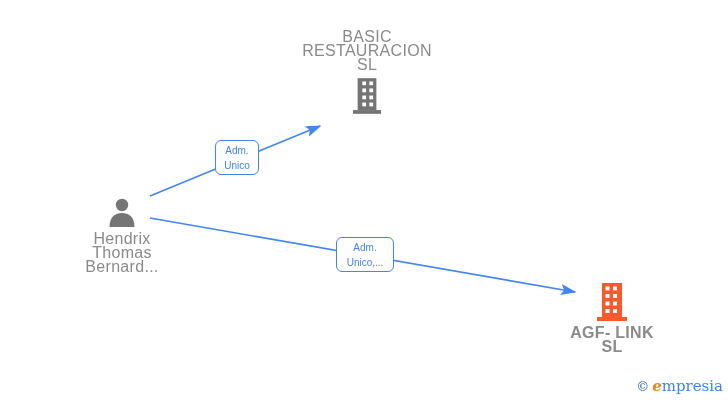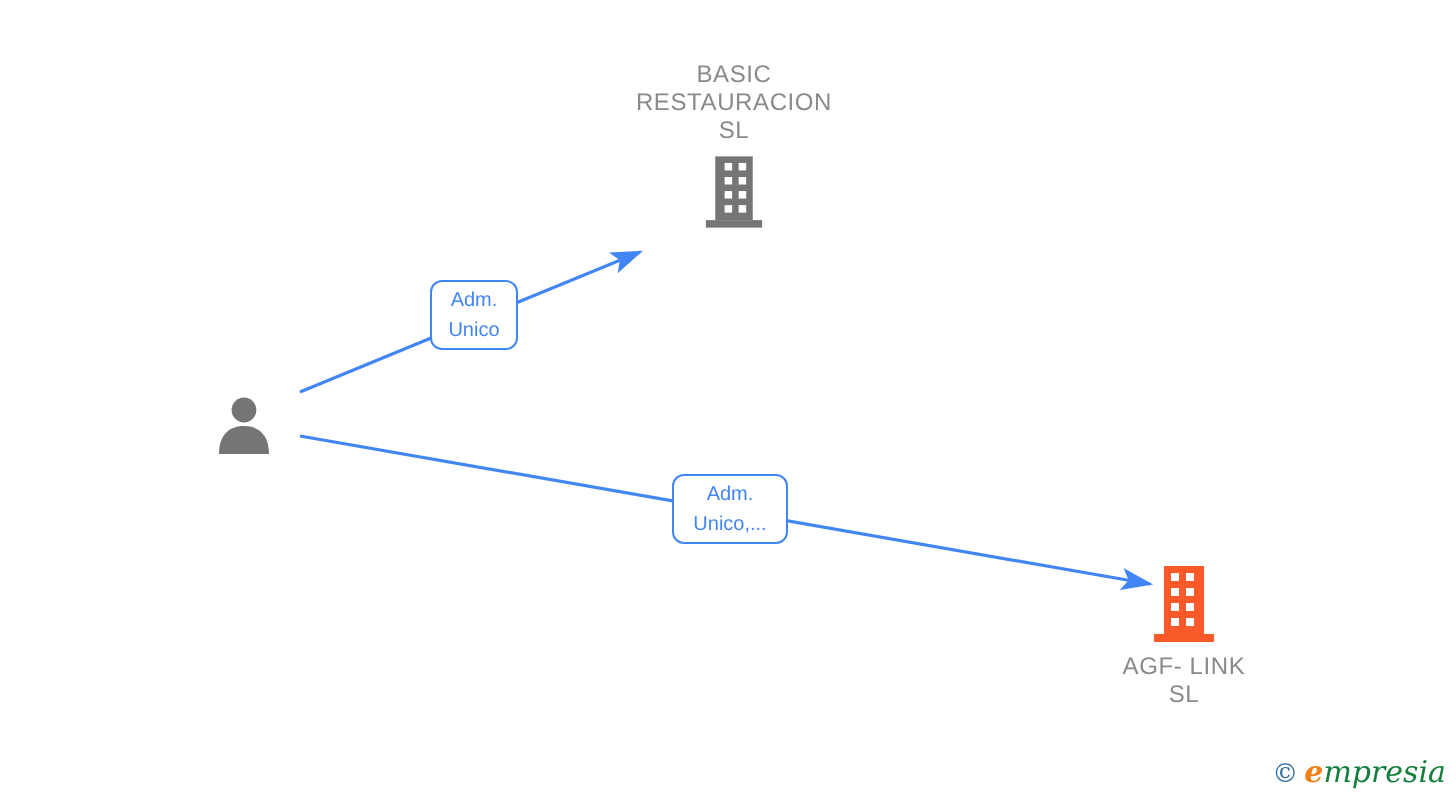--- a/index.html
+++ b/index.html
@@ -20,21 +20,21 @@
     pointer-events: none;
   }
   .node {
     position: absolute;
     display: flex;
     flex-direction: column;
     align-items: center;
     text-align: center;
   }
   .node-label {
-    font-size: 12px;
+    font-size: 16px;
     line-height: 14px;
     letter-spacing: 0.3px;
     color: #8a8a8a;
     white-space: pre-line;
   }
   .node-label.above { margin-bottom: 6px; }
   .node-label.below { margin-top: 5px; }
   .edge-label {
     position: absolute;
     box-sizing: border-box;
@@ -47,31 +47,31 @@
     display: flex;
     align-items: center;
     justify-content: center;
     text-align: center;
     white-space: pre-line;
   }
   .edge-label-1 { left: 215px; top: 140px; width: 44px; height: 35px; }
   .edge-label-2 { left: 336px; top: 237px; width: 58px; height: 35px; }
   .node-person { left: 52px; top: 197px; width: 140px; }
   .node-basic  { left: 287px; top: 30px; width: 160px; }
-  .node-agf    { left: 512px; top: 283px; width: 160px; }
+  .node-agf    { left: 532px; top: 283px; width: 160px; font-weight: bold; }
   .watermark {
     position: absolute;
     right: 5px; bottom: 5px;
     font-family: "DejaVu Serif", serif;
     font-size: 15px;
     white-space: nowrap;
   }
   .watermark .copy { color: #2b6ca3; font-style: normal; font-size: 13px; margin-right: 3px; }
   .watermark .brand-e { color: #ef8119; font-style: italic; font-weight: bold; }
-  .watermark .brand-rest { color: #15803d; font-style: italic; }
+  .watermark .brand-rest { color: #3b82f6; }
 </style>
 </head>
 <body>
 
 <div class="canvas">
 
   <svg class="edges-layer" width="728" height="400" viewBox="0 0 728 400">
     <defs>
       <marker id="arrow" viewBox="0 0 10 7" refX="9" refY="3.5" markerWidth="10" markerHeight="7" orient="auto-start-reverse">
         <path d="M0,0 L10,3.5 L0,7 L2.2,3.5 Z" fill="#4285f4"></path>
@@ -79,20 +79,23 @@
     </defs>
     <line x1="150" y1="196" x2="320" y2="126" stroke="#4285f4" stroke-width="1.6" marker-end="url(#arrow)"></line>
     <line x1="150" y1="218" x2="575" y2="292" stroke="#4285f4" stroke-width="1.6" marker-end="url(#arrow)"></line>
   </svg>
 
   <div class="node node-person">
     <svg width="30" height="30" viewBox="0 0 30 30">
       <circle cx="15" cy="8" r="6.2" fill="#757575"></circle>
       <path d="M2.5,30 C2.5,19.5 8.5,16 15,16 C21.5,16 27.5,19.5 27.5,30 Z" fill="#757575"></path>
     </svg>
+    <div class="node-label below">Hendrix
+Thomas
+Bernard...</div>
   </div>
 
   <div class="node node-basic">
     <div class="node-label above">BASIC
 RESTAURACION
 SL</div>
     <svg width="30" height="36" viewBox="0 0 32 38">
       <rect x="1" y="34" width="30" height="4" fill="#757575"></rect>
       <rect x="6" y="0" width="20" height="34" fill="#757575"></rect>
       <g fill="#ffffff">

